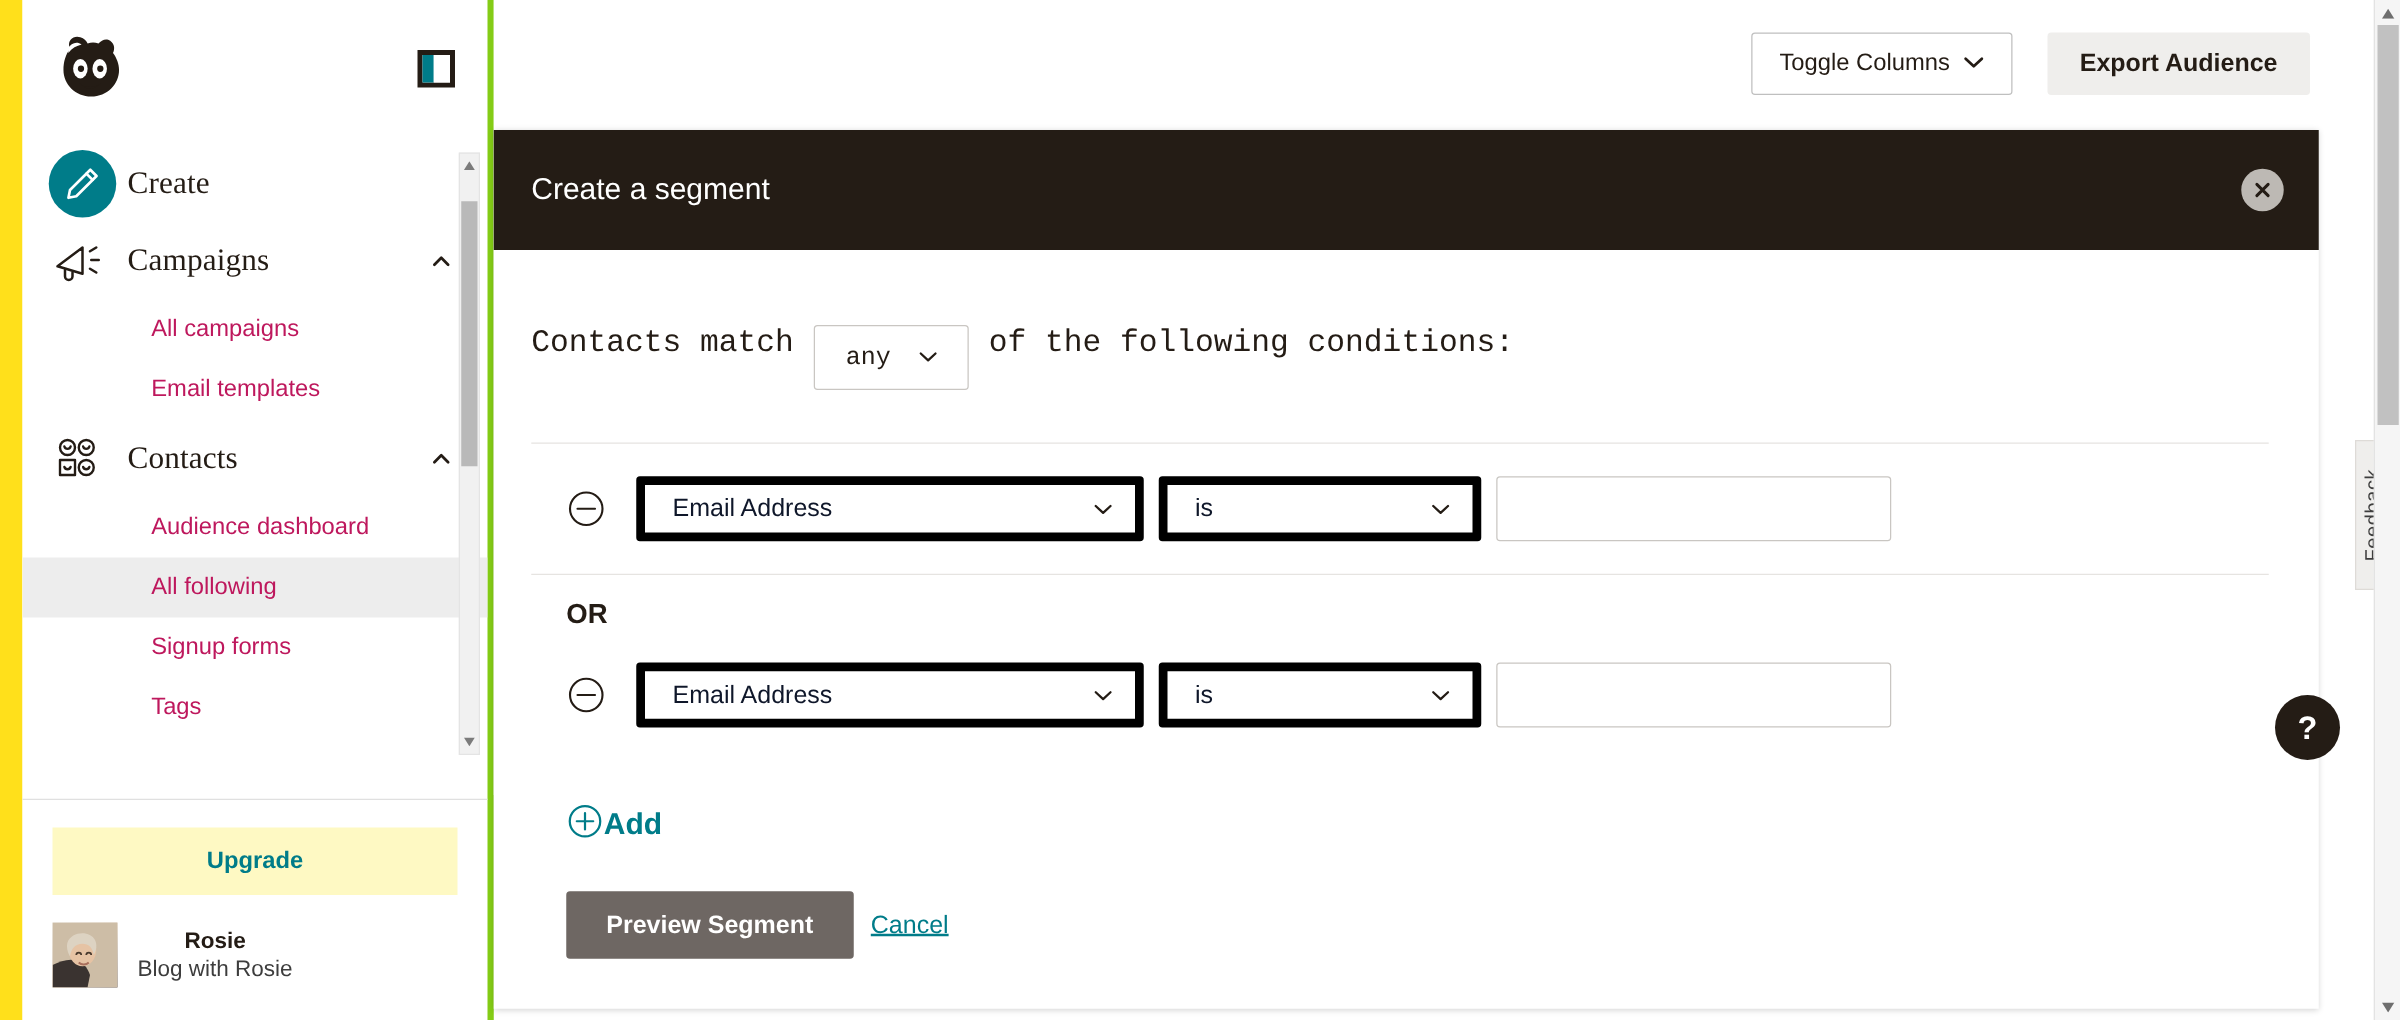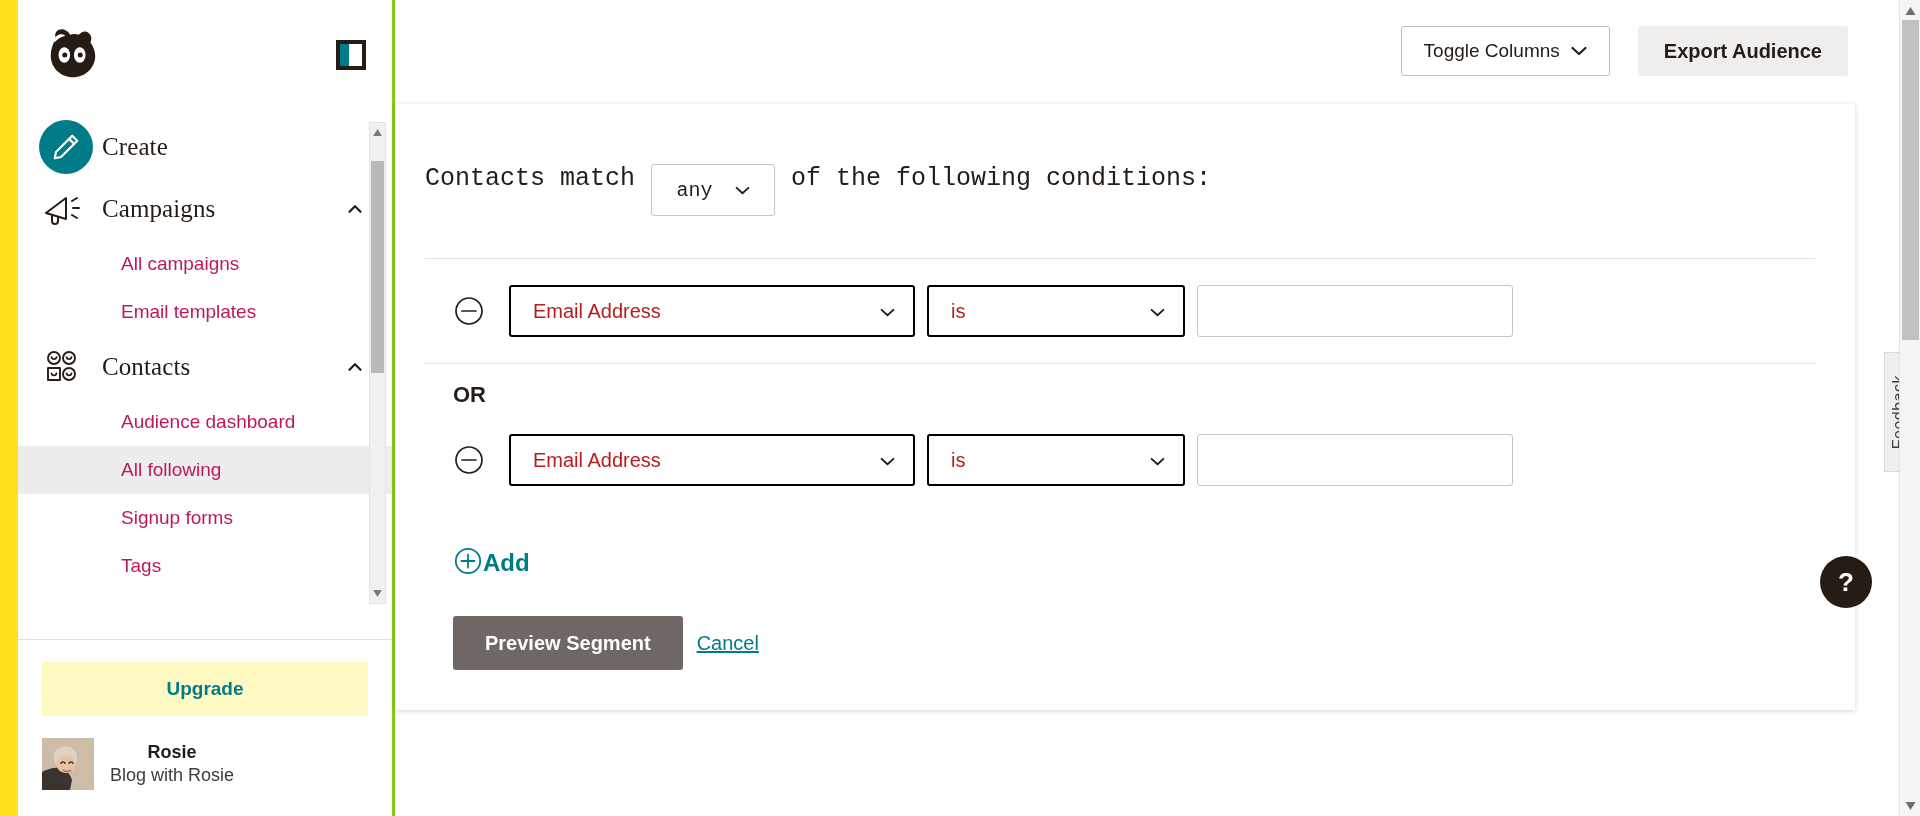--- a/index.html
+++ b/index.html
@@ -9,21 +9,21 @@
     background: #ffffff; overflow: hidden;
   }
   .app { position: relative; width: 1920px; height: 816px; display: flex; }
 
   
   .rail { width: 18px; height: 816px; background: #ffe01b; flex: none; }
 
   
   .sidebar {
     width: 377px; height: 816px; flex: none; background: #fff;
-    border-right: 3px solid #84cc16; position: relative;
+    border-right: 5px solid #84cc16; position: relative;
     display: flex; flex-direction: column;
   }
   .sb-top { height: 110px; display: flex; align-items: center;
             padding: 0 26px 0 24px; justify-content: space-between; }
   .freddie { width: 62px; height: 58px; }
   .panel-toggle { width: 30px; height: 30px; border: 4px solid #241c15;
                   display: flex; background: #fff; cursor: pointer; }
   .panel-toggle .pt-left { width: 40%; background: #007c89; }
   .panel-toggle .pt-right { flex: 1; background: #fff; }
 
@@ -95,23 +95,23 @@
   .match-label { font-size: 25px; color: #241c15; }
   .select-any { width: 124px; height: 52px; background: #fff; border: 1px solid #c9c6c2;
                 border-radius: 3px; display: flex; align-items: center;
                 justify-content: center; gap: 22px; font-size: 20px; color: #241c15;
                 cursor: pointer; }
   .match-tail { font-size: 25px; color: #241c15; }
 
   .cond-area { border-top: 1px solid #e6e4e1; }
   .cond-row { display: flex; align-items: center; gap: 12px; padding: 26px 0 26px 28px; }
   .minus-btn { width: 32px; height: 32px; flex: none; cursor: pointer; }
-  .sel { height: 52px; border: 2px solid #000000; border-radius: 3px; background: #fff;
+  .sel { height: 52px; border: 7px solid #000000; border-radius: 3px; background: #fff;
          display: flex; align-items: center; justify-content: space-between;
-         padding: 0 18px 0 22px; font-size: 20px; color: #b91c1c; cursor: pointer; }
+         padding: 0 18px 0 22px; font-size: 20px; color: #0f172a; cursor: pointer; }
   .sel-field { width: 406px; margin-left: 12px; }
   .sel-op { width: 258px; }
   .txt-input { width: 316px; height: 52px; border: 1px solid #c9c6c2; border-radius: 3px;
                background: #fff; font-size: 20px; padding: 0 14px; color: #241c15;
                font-family: "Liberation Sans", sans-serif; }
   .or-sep { border-top: 1px solid #e6e4e1; padding: 18px 0 0 28px; }
   .or-text { font-size: 22px; font-weight: bold; color: #241c15; }
 
   .add-row { display: flex; align-items: center; padding: 34px 0 0 28px; cursor: pointer; }
   .add-text { font-size: 24px; font-weight: bold; color: #007c89; }
@@ -296,20 +296,28 @@
           <svg width="16" height="11" viewBox="0 0 16 11" fill="none" stroke="#241c15" stroke-width="2.2" stroke-linecap="round" stroke-linejoin="round">
             <path d="M1.5 2l6.5 6 6.5-6"></path>
           </svg>
         </span>
       </button>
       <button class="btn-export">Export Audience</button>
     </div>
 
     <div class="modal">
 
+      <div class="modal-head">
+        <span class="modal-title">Create a segment</span>
+        <button class="close-btn">
+          <svg width="16" height="16" viewBox="0 0 16 16" fill="none" stroke="#241c15" stroke-width="2.4" stroke-linecap="round">
+            <path d="M3.5 3.5l9 9M12.5 3.5l-9 9"></path>
+          </svg>
+        </button>
+      </div>
 
       <div class="modal-body">
 
         <div class="match-row">
           <span class="match-label">Contacts match</span>
           <span class="select-any">
             <span>any</span>
             <span>
               <svg width="15" height="10" viewBox="0 0 16 11" fill="none" stroke="#241c15" stroke-width="2" stroke-linecap="round" stroke-linejoin="round">
                 <path d="M1.5 2l6.5 6 6.5-6"></path>

